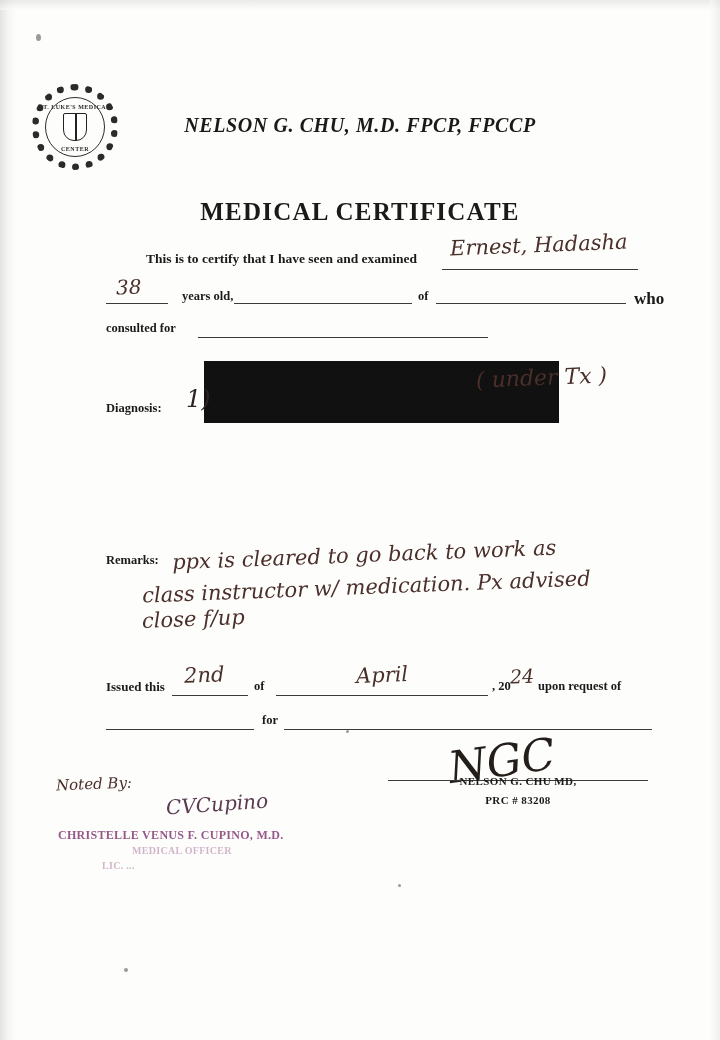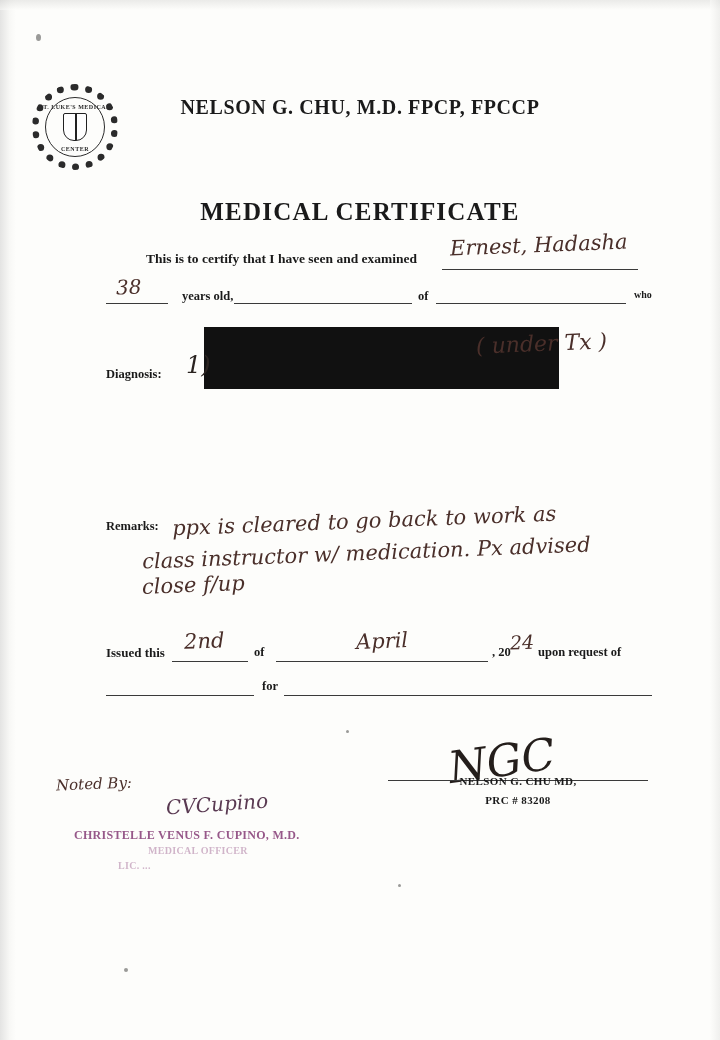--- a/index.html
+++ b/index.html
@@ -41,27 +41,28 @@
   }
 
   
   .header {
     position: absolute;
     left: 0; right: 0; top: 70px;
     height: 110px;
   }
   .doctor-name {
     position: absolute;
-    left: 140px; top: 26px;
+    left: 140px; top: 44px;
     width: 440px;
     text-align: center;
     font-size: 20px;
     font-weight: bold;
     letter-spacing: .6px;
     font-family: "Liberation Serif", serif;
+    font-style: italic;
   }
   .doctor-spec {
     position: absolute;
     left: 140px; top: 56px;
     width: 440px;
     text-align: center;
     font-size: 13px;
     font-weight: bold;
     letter-spacing: .2px;
   }
@@ -230,21 +231,20 @@
     font-size: 11px;
     letter-spacing: .4px;
   }
 
   .stamp-purple {
     color: #7d2f6d;
     font-weight: bold;
     font-size: 12px;
     letter-spacing: .3px;
     opacity: .8;
-    margin-left: 16px;
   }
   .stamp-purple.faint { opacity: .35; font-size: 10px; }
 
   .speck {
     position: absolute;
     background: #9a9a98;
     border-radius: 50%;
   }
 </style>
 </head>
@@ -279,23 +279,28 @@
       <span class="hand" style="position:absolute; left:344px; top:-12px; font-size:21px;">Ernest, Hadasha</span>
     </div>
 
     <div class="line">
       <span class="hand" style="position:absolute; left:10px; top:-4px; font-size:20px;">38</span>
       <span class="rule" style="left:0px; width:62px;"></span>
       <span class="lbl" style="position:absolute; left:76px; top:10px; font-size:12.5px;">years old,</span>
       <span class="rule" style="left:128px; width:178px;"></span>
       <span class="lbl" style="position:absolute; left:312px; top:10px; font-size:12.5px;">of</span>
       <span class="rule" style="left:330px; width:190px;"></span>
-      <span class="lbl" style="position:absolute; left:528px; top:10px; font-size:10px;">who</span>
-    </div>
-
+      <span class="lbl" style="position:absolute; left:528px; top:10px; font-size:17px;">who</span>
+    </div>
+
+    <div class="line">
+      <span class="lbl" style="position:absolute; left:0px; top:8px; font-size:12.5px;">consulted for</span>
+      <span class="rule" style="left:92px; width:290px;"></span>
+      <span class="hand" style="position:absolute; left:100px; top:0px; font-size:13px; opacity:0;"></span>
+    </div>
 
     <div style="position:relative; height:90px;">
       <span class="lbl" style="position:absolute; left:0px; top:54px; font-size:12.5px;">Diagnosis:</span>
 
       <div class="redaction" style="left:98px; top:14px; width:355px; height:62px;"></div>
 
       <span class="hand-dark" style="position:absolute; left:80px; top:38px; font-size:24px;">1)</span>
 
       <span class="hand" style="position:absolute; left:370px; top:18px; font-size:22px;">( under Tx )</span>
     </div>

